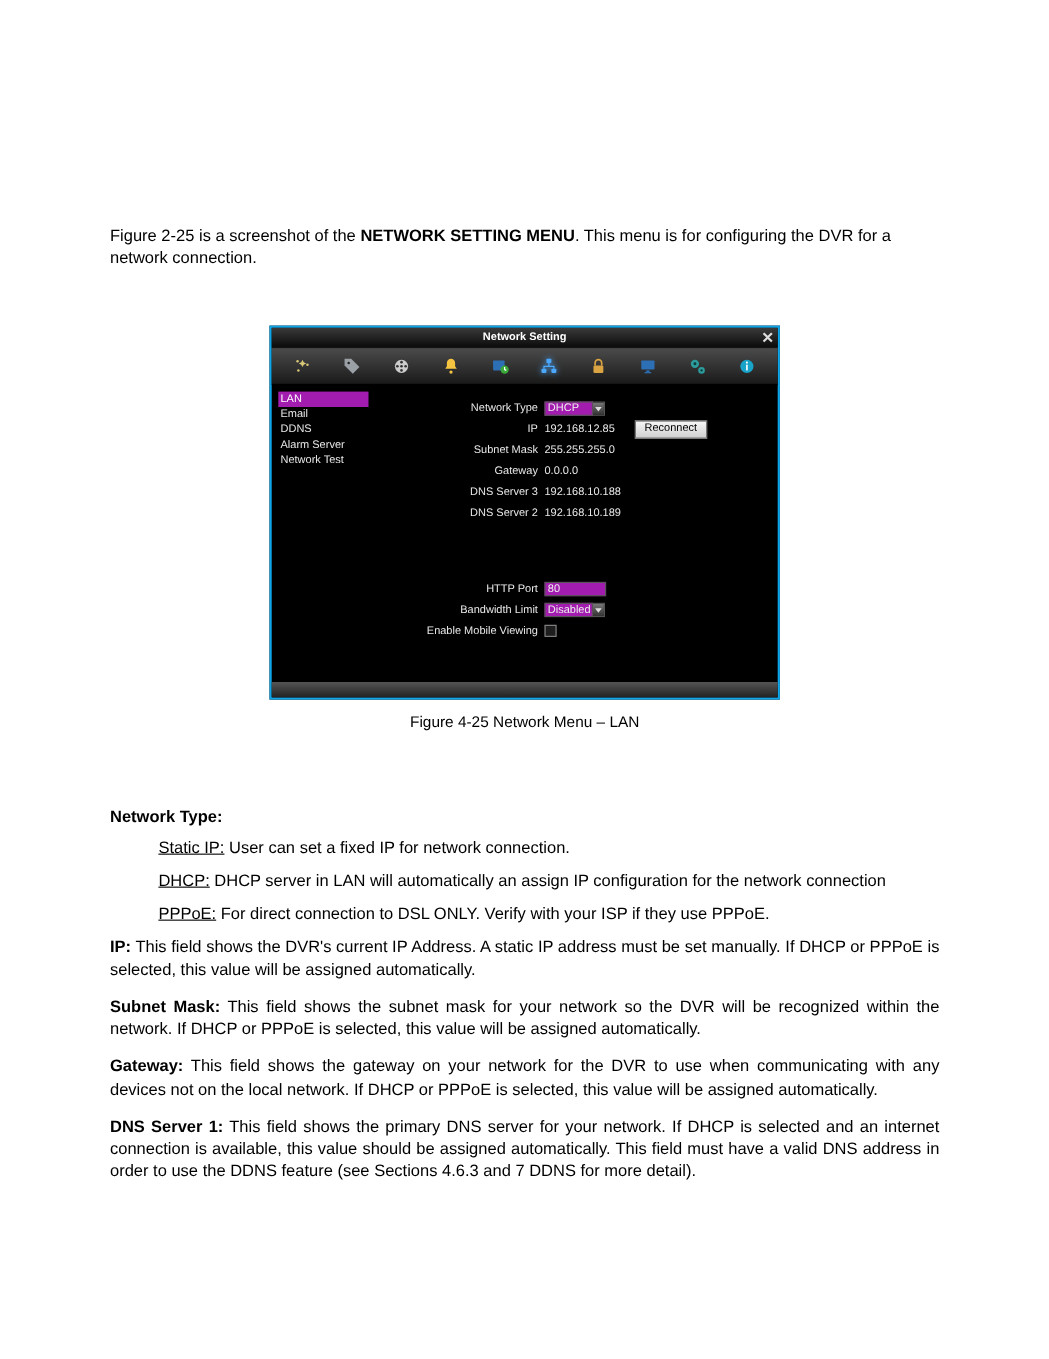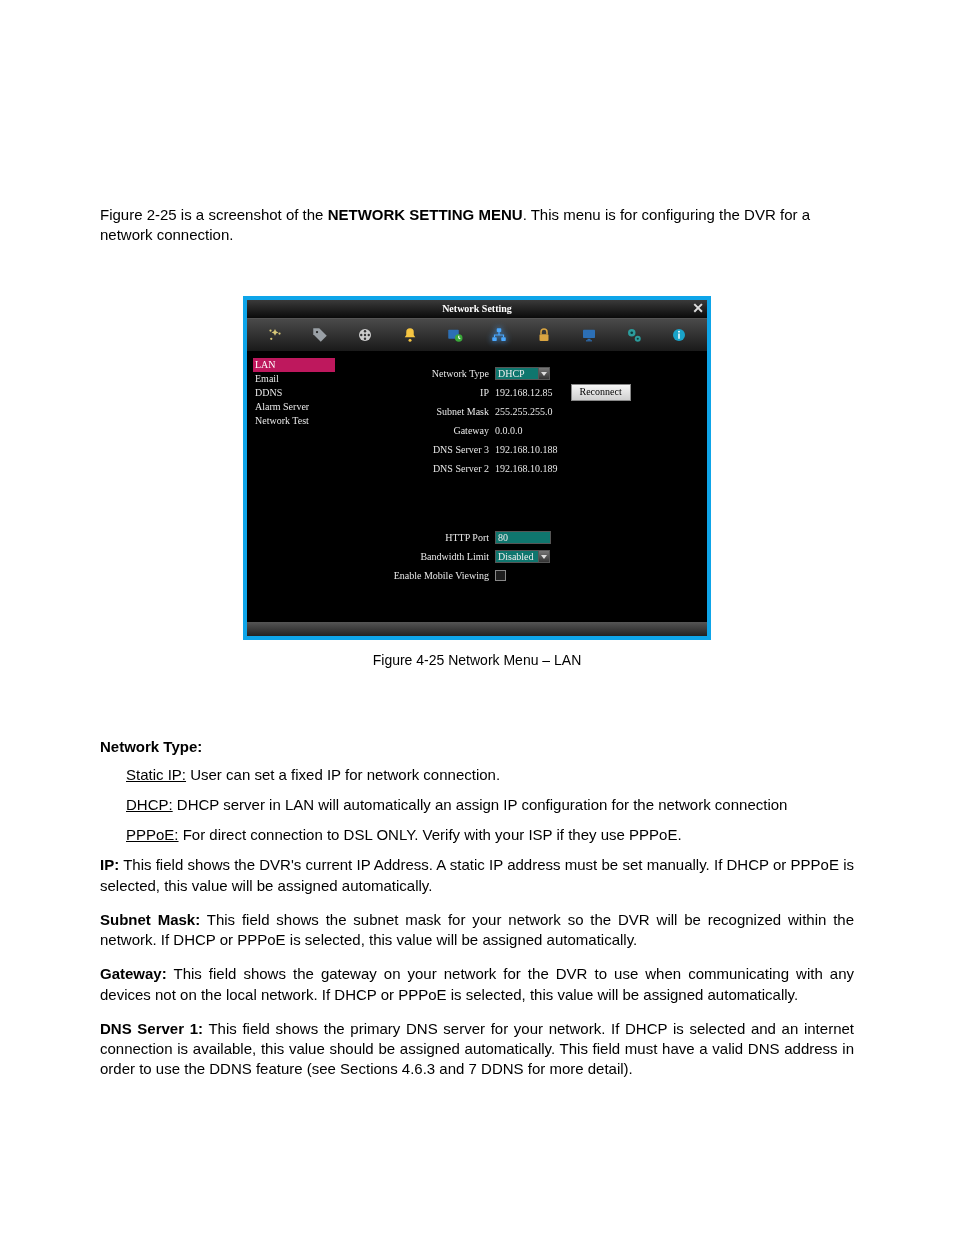--- a/index.html
+++ b/index.html
@@ -24,22 +24,22 @@
   .intro .bold { font-weight: bold; }
 
   
   .shot-wrap {
     display: flex;
     justify-content: center;
   }
   .dvr-window {
     width: 460px;
     background: #000;
-    border: 4px solid #0ea5e9;
-    font-family: Liberation Serif, serif;
+    border: 2px solid #0ea5e9;
+    font-family: Liberation Sans, sans-serif;
     color: #e6e6e6;
     font-size: 10px;
     position: relative;
   }
   .dvr-titlebar {
     height: 18px;
     background: linear-gradient(to bottom, #3a3a3a, #0a0a0a);
     color: #fff;
     font-weight: bold;
     text-align: center;
@@ -85,21 +85,21 @@
     box-sizing: border-box;
   }
   .dvr-sidebar .side-item {
     color: #e8e8e8;
     font-size: 10px;
     line-height: 14px;
     padding: 0 2px;
     cursor: pointer;
   }
   .dvr-sidebar .side-item.selected {
-    background: #be185d;
+    background: #a21caf;
     color: #fff;
   }
 
   .dvr-main {
     flex: 1;
     padding: 14px 10px 10px 0;
     box-sizing: border-box;
     position: relative;
   }
   .form-row {
@@ -113,21 +113,21 @@
     text-align: right;
     padding-right: 6px;
     font-size: 10px;
     color: #e8e8e8;
   }
   .form-val {
     font-size: 10px;
     color: #e8e8e8;
   }
   .form-input {
-    background: #0f766e;
+    background: #a21caf;
     border: 1px solid #555;
     height: 13px;
     padding: 0 2px;
     color: #eee;
     font-size: 10px;
     box-sizing: border-box;
   }
   .form-select {
     position: relative;
     width: 58px;
@@ -178,21 +178,21 @@
 
   
   .sect-head {
     font-weight: bold;
     margin: 0 0 10px 0;
   }
   .indent {
     margin: 0 0 10px 26px;
     line-height: 1.35;
   }
-  .indent .u { text-decoration: underline; }
+  .indent .u { text-decoration: underline; margin-left: 18px; }
   .para {
     margin: 0 0 14px 0;
     text-align: justify;
     line-height: 1.35;
   }
   .para .b { font-weight: bold; }
 </style>
 </head>
 <body>
 

